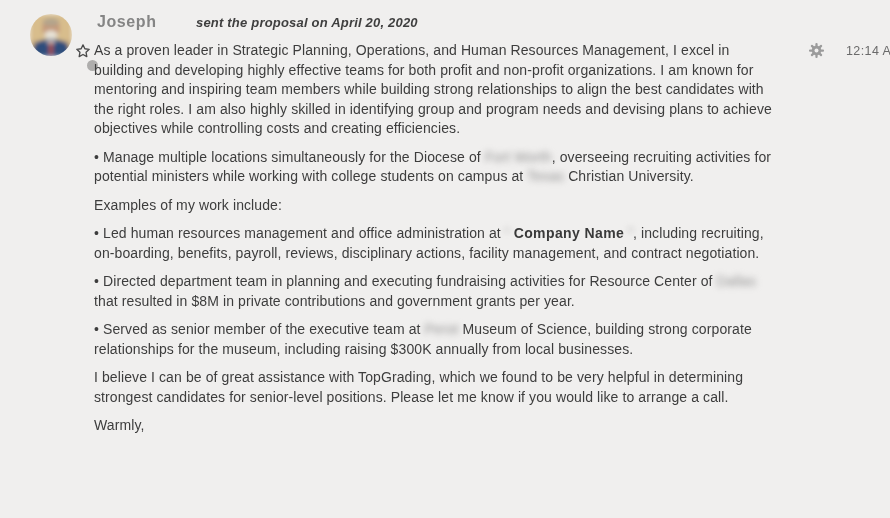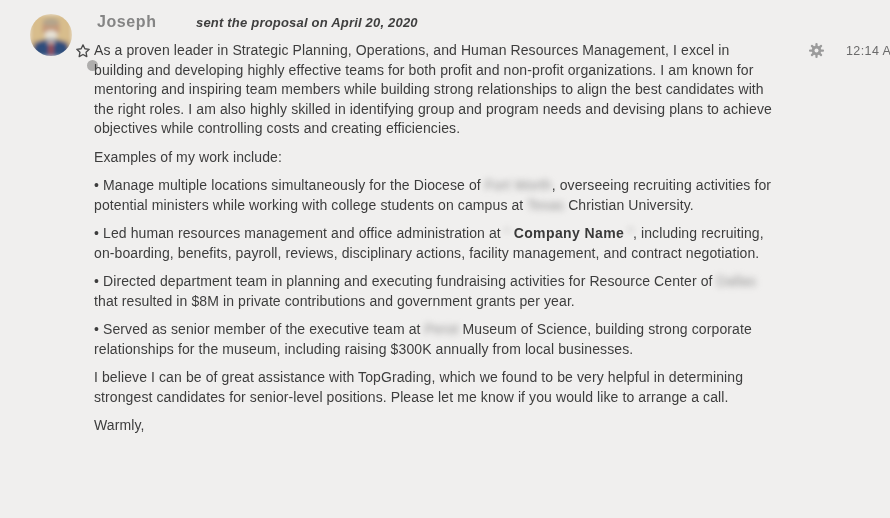--- a/index.html
+++ b/index.html
@@ -150,24 +150,24 @@
       </svg>
     </span>
     <span class="timestamp">12:14 AM</span>
   </div>
 
   <div class="message-body">
     <p>
       <span class="seg">As a proven leader in Strategic Planning, Operations, and Human Resources Management, I excel in building and developing highly effective teams for both profit and non-profit organizations. I am known for mentoring and inspiring team members while building strong relationships to align the best candidates with the right roles. I am also highly skilled in identifying group and program needs and devising plans to achieve objectives while controlling costs and creating efficiencies.</span>
     </p>
     <p>
-      <span class="seg">Examples of my work include:</span>
+      <span class="seg">• Manage multiple locations simultaneously for the Diocese of </span><span class="seg seg-redacted">Fort Worth</span><span class="seg">, overseeing recruiting activities for potential ministers while working with college students on campus at </span><span class="seg seg-redacted">Texas</span><span class="seg"> Christian University.</span>
     </p>
     <p>
-      <span class="seg">• Manage multiple locations simultaneously for the Diocese of </span><span class="seg seg-redacted">Fort Worth</span><span class="seg">, overseeing recruiting activities for potential ministers while working with college students on campus at </span><span class="seg seg-redacted">Texas</span><span class="seg"> Christian University.</span>
+      <span class="seg">Examples of my work include:</span>
     </p>
     <p>
       <span class="seg">• Led human resources management and office administration at </span><span class="seg seg-redacted">“ </span><span class="seg seg-bold">Company Name</span><span class="seg seg-redacted"> ”</span><span class="seg">, including recruiting, on-boarding, benefits, payroll, reviews, disciplinary actions, facility management, and contract negotiation.</span>
     </p>
     <p>
       <span class="seg">• Directed department team in planning and executing fundraising activities for Resource Center of </span><span class="seg seg-redacted">Dallas</span><span class="seg"> that resulted in $8M in private contributions and government grants per year.</span>
     </p>
     <p>
       <span class="seg">• Served as senior member of the executive team at </span><span class="seg seg-redacted">Perot</span><span class="seg"> Museum of Science, building strong corporate relationships for the museum, including raising $300K annually from local businesses.</span>
     </p>

